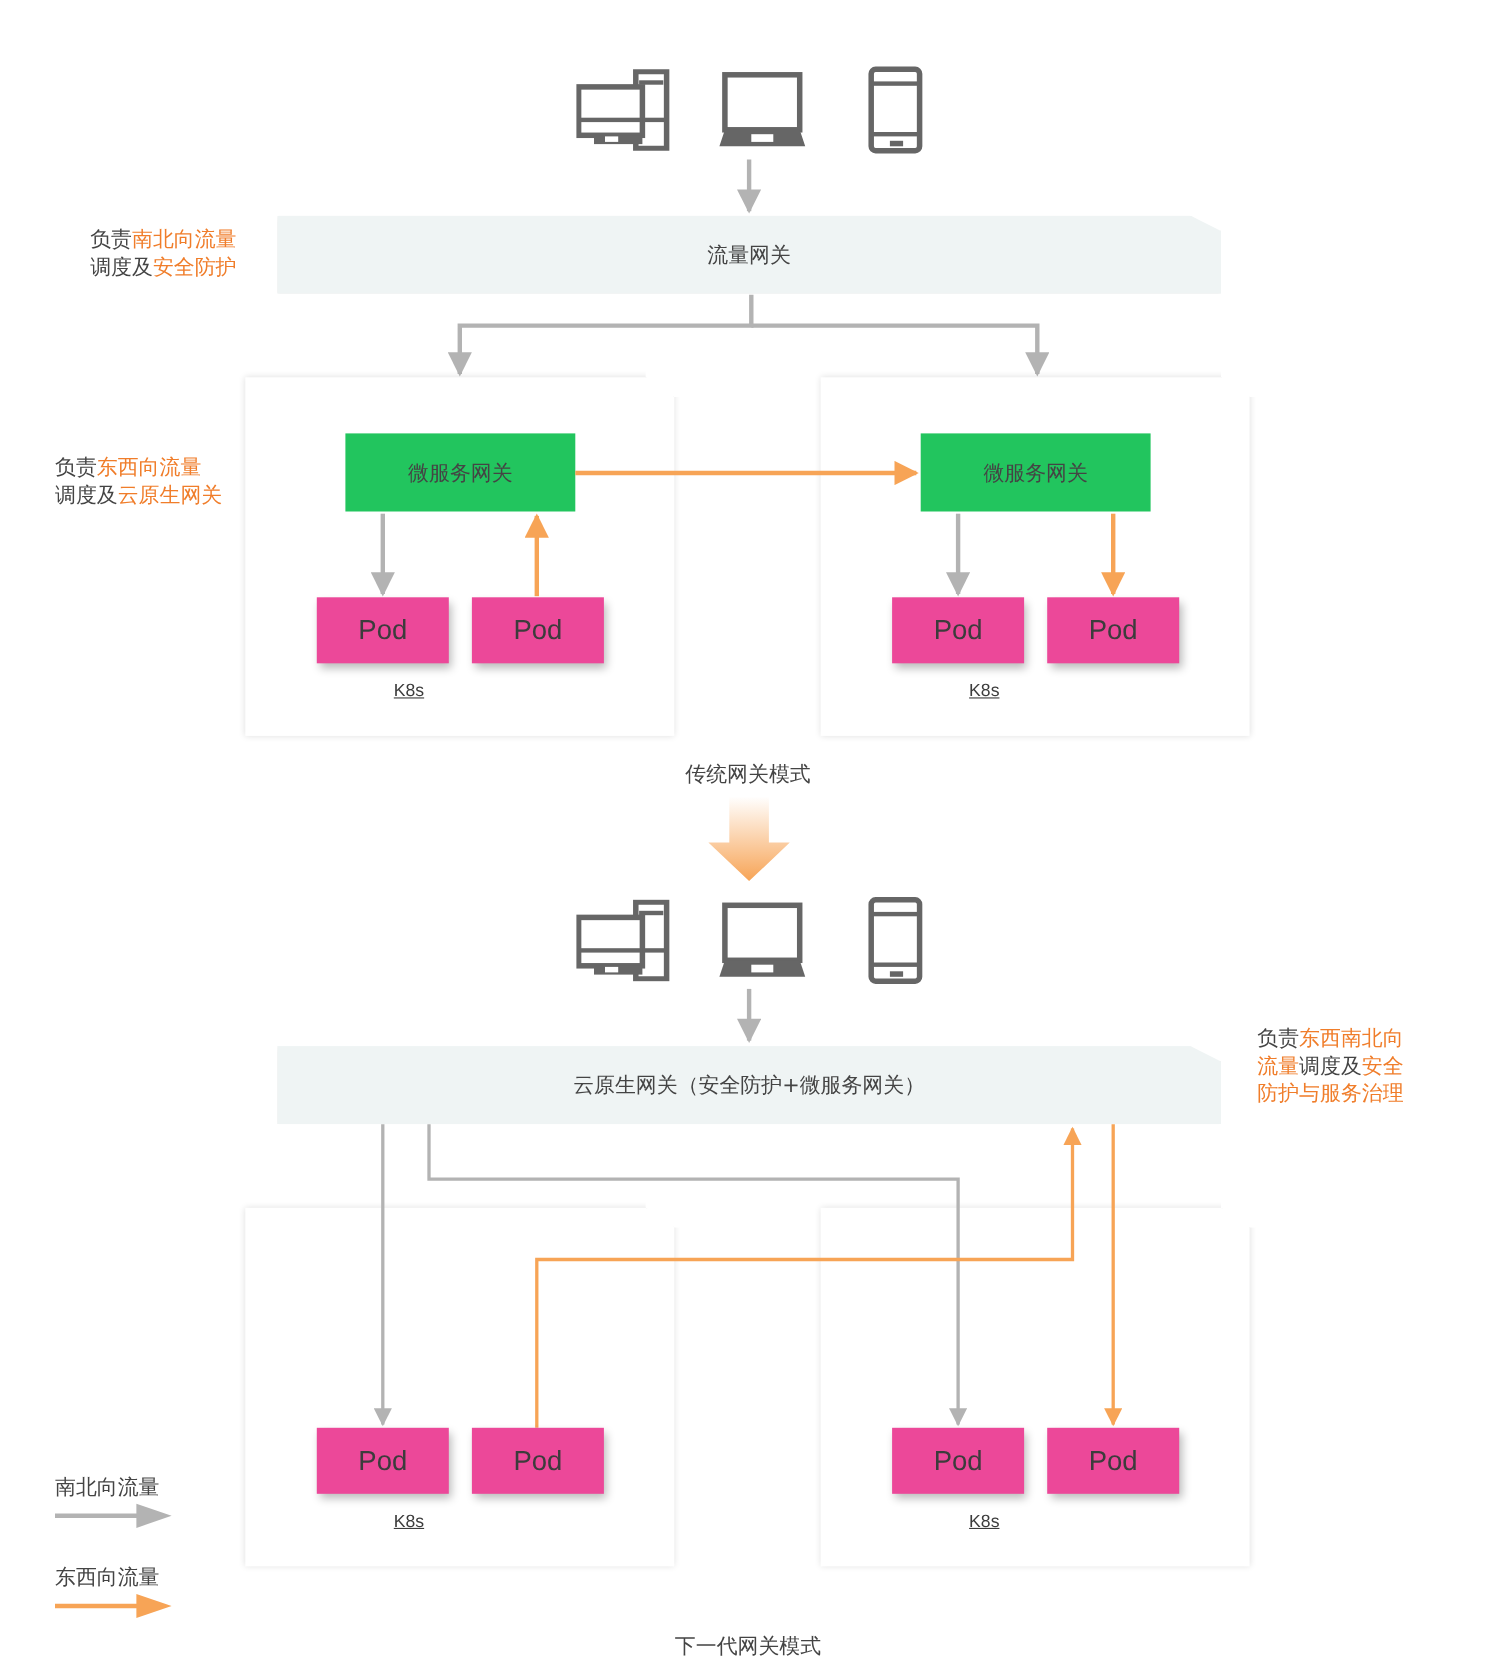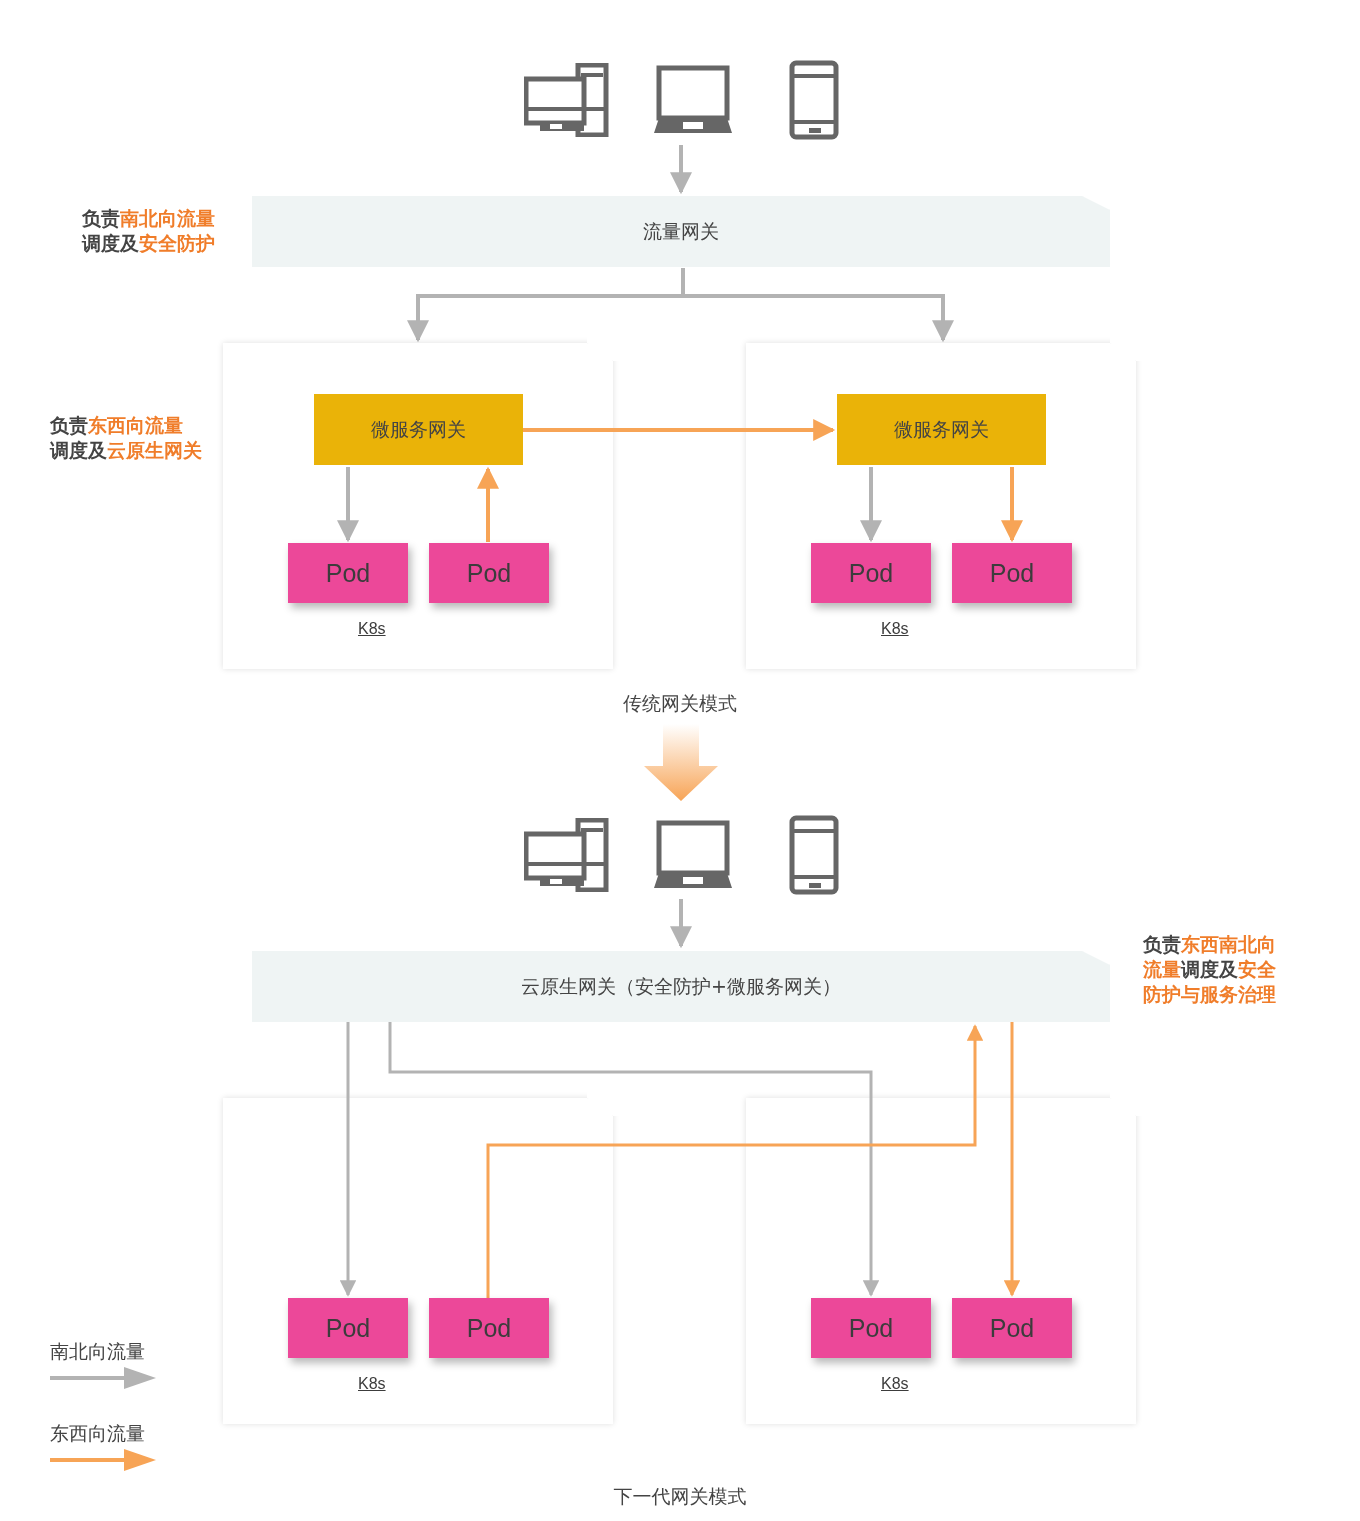--- a/index.html
+++ b/index.html
@@ -3,24 +3,24 @@
 <meta charset="utf-8">
 <style>
   html,body{margin:0;padding:0;background:#ffffff;}
   body{width:1360px;height:1521px;position:relative;overflow:hidden;font-family:"DejaVu Sans","Liberation Sans",sans-serif;color:#444;}
   .abs{position:absolute;}
   svg.lines{position:absolute;left:0;top:0;width:1360px;height:1521px;pointer-events:none;}
   .gw{position:absolute;background:#eff4f4;box-shadow:0 2px 5px rgba(0,0,0,0.12);display:flex;align-items:center;justify-content:center;font-size:19px;color:#444;
       clip-path:polygon(0 0,calc(100% - 28px) 0,100% 14px,100% 100%,0 100%);}
   .cluster{position:absolute;background:#fff;box-shadow:0 0 6px rgba(0,0,0,0.13);
       clip-path:polygon(-10px -10px,calc(100% - 26px) -10px,calc(100% - 26px) 0,100% 18px,calc(100% + 10px) 18px,calc(100% + 10px) calc(100% + 10px),-10px calc(100% + 10px));}
-  .ms{position:absolute;background:#eab308;display:flex;align-items:center;justify-content:center;font-size:19px;color:#444;}
+  .ms{position:absolute;background:#22c55e;display:flex;align-items:center;justify-content:center;font-size:19px;color:#444;}
   .pod{position:absolute;width:120px;height:60px;background:#ec4899;box-shadow:3px 5px 8px rgba(0,0,0,0.28);display:flex;align-items:center;justify-content:center;font-size:25px;color:#3c3c3c;font-family:"Liberation Sans",sans-serif;}
   .k8s{position:absolute;width:120px;font-size:16px;color:#3c3c3c;font-family:"Liberation Sans",sans-serif;text-decoration:underline;}
-  .note{position:absolute;font-size:19px;line-height:25px;color:#444;white-space:nowrap;font-weight:bold;}
+  .note{position:absolute;font-size:19px;line-height:25px;color:#444;white-space:nowrap;}
   .note .hl{color:#f07d2a;}
   .caption{position:absolute;width:300px;text-align:center;font-size:19px;color:#444;}
   .legend-label{position:absolute;font-size:19px;color:#444;}
   .dev{position:absolute;}
 </style>
 </head>
 <body>
 
 <svg class="lines" viewBox="0 0 1360 1521">
   <defs>

